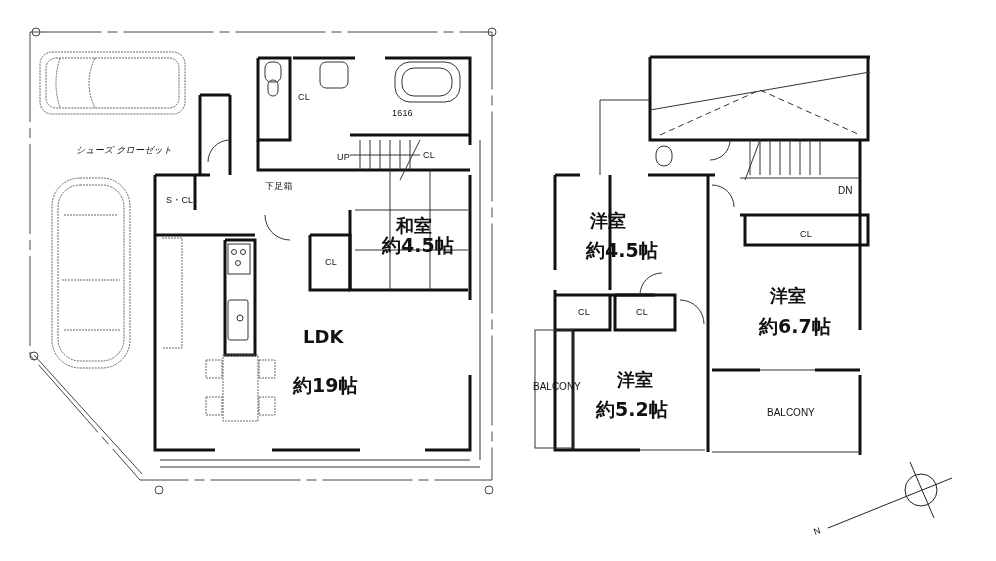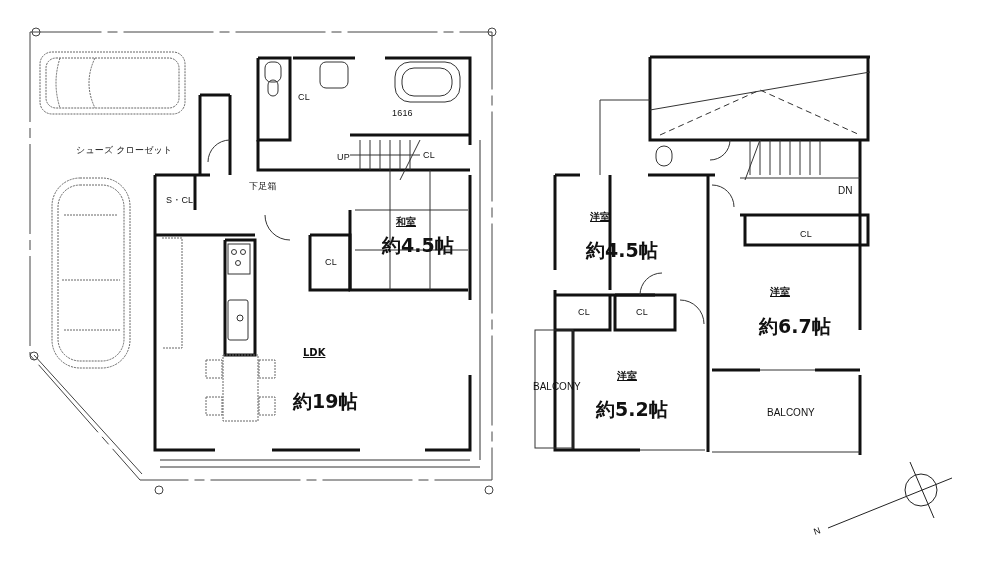--- a/index.html
+++ b/index.html
@@ -1,19 +1,19 @@
 <!DOCTYPE html>
 <html><head>
 <meta charset="utf-8">
 <style>
   html, body { margin:0; padding:0; background:#ffffff; }
   body { width:996px; height:561px; position:relative; overflow:hidden; font-family:"DejaVu Sans", sans-serif; }
   svg { position:absolute; left:0; top:0; }
   .lbl { position:absolute; color:#111; white-space:nowrap; line-height:1; }
-  .room-name { font-weight:bold; font-size:10px;text-decoration:underline; }
+  .room-name { font-weight:bold; font-size:18px; }
   .room-size { font-weight:bold; font-size:19px; }
   .small { font-family:"Liberation Sans", sans-serif; font-size:9px; letter-spacing:0.2px; }
   .tiny { font-family:"Liberation Sans", sans-serif; font-size:10px; }
 </style>
 </head>
 <body>
 
 <svg width="996" height="561" viewBox="0 0 996 561" xmlns="http://www.w3.org/2000/svg">
   <g fill="none" stroke="#333" stroke-width="1">
 
@@ -159,27 +159,27 @@
     </g>
 
     <g stroke="#222">
       <circle cx="921" cy="490" r="16"></circle>
       <line x1="910" y1="462" x2="934" y2="518"></line>
       <line x1="828" y1="528" x2="952" y2="478"></line>
     </g>
   </g>
 </svg>
 
-<div class="lbl room-name" style="left:303px;top:348px;">LDK</div>
-<div class="lbl room-size" style="left:293px;top:392px;text-align:right;">約19帖</div>
+<div class="lbl room-name" style="left:303px;top:328px;">LDK</div>
+<div class="lbl room-size" style="left:293px;top:376px;text-align:right;">約19帖</div>
 <div class="lbl room-name" style="left:396px;top:217px;">和室</div>
 <div class="lbl room-size" style="left:382px;top:236px;">約4.5帖</div>
-<div class="lbl small" style="left:76px;top:146px;">シューズ クローゼット</div>
+<div class="lbl small" style="left:76px;top:146px;font-style:italic;">シューズ クローゼット</div>
 <div class="lbl small" style="left:166px;top:196px;">S・CL</div>
-<div class="lbl small" style="left:249px;top:182px;">下足箱</div>
+<div class="lbl small" style="left:265px;top:182px;">下足箱</div>
 <div class="lbl small" style="left:298px;top:93px;">CL</div>
 <div class="lbl small" style="left:325px;top:258px;">CL</div>
 <div class="lbl small" style="left:423px;top:151px;">CL</div>
 <div class="lbl small" style="left:392px;top:109px;">1616</div>
 <div class="lbl small" style="left:337px;top:153px;text-align:right;">UP</div>
 
 <div class="lbl room-name" style="left:590px;top:212px;">洋室</div>
 <div class="lbl room-size" style="left:586px;top:241px;">約4.5帖</div>
 <div class="lbl room-name" style="left:770px;top:287px;">洋室</div>
 <div class="lbl room-size" style="left:759px;top:317px;">約6.7帖</div>

